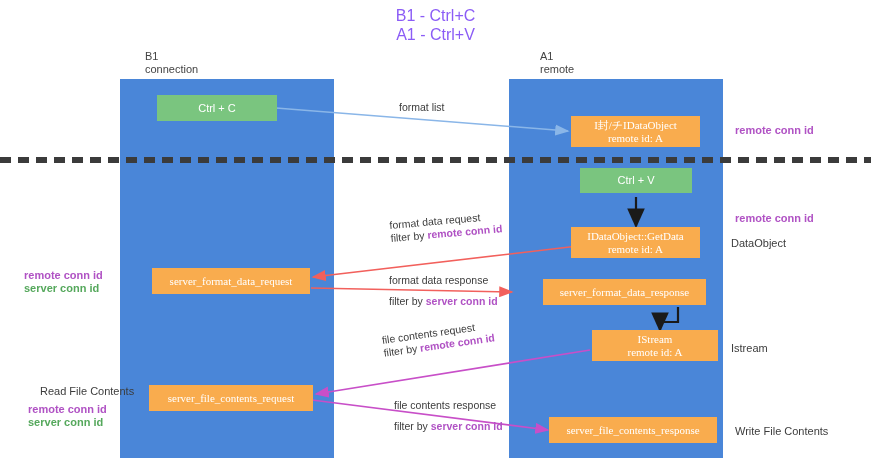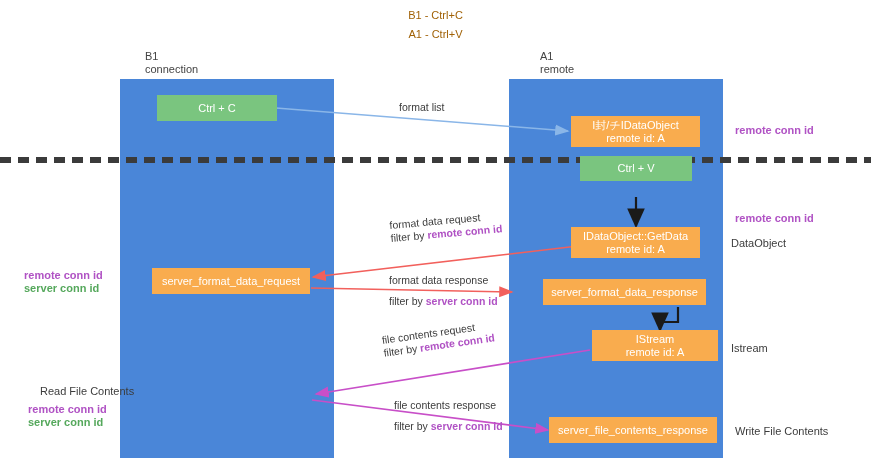--- a/index.html
+++ b/index.html
@@ -29,38 +29,38 @@
     text-align:left;
     color:#444444;
     font-size:11px;
     line-height:13px;
   }
   .title{
     position:absolute;
     left:0; top:6px;
     width:871px;
     text-align:center;
-    color:#a16207;
-    font-size:11px;
+    color:#8b5cf6;
+    font-size:16px;
     line-height:19px;
     white-space:pre-line;
   }
   .node{
     position:absolute;
     display:flex;
     flex-direction:column;
     align-items:center;
     justify-content:center;
     color:#ffffff;
     font-size:11px;
     line-height:13px;
     box-sizing:border-box;
   }
   .node.green{ background:#7ac57f; }
-  .node.orange{ background:#f8ab४d; }
+  .node.orange{ background:#f8ab४d;font-family:Liberation Serif, serif; }
   .node.orange{ background:#f9ac4e; }
   .node .l2{ display:block; }
   .side-label{
     position:absolute;
     font-size:11px;
     line-height:14px;
     color:#3c3c3c;
     white-space:nowrap;
   }
   .side-label.purple{ color:#b052c4; font-weight:bold; }
@@ -130,21 +130,21 @@
 
   <div class="node green" style="left:157px; top:95px; width:120px; height:26px;">
     <span>Ctrl + C</span>
   </div>
 
   <div class="node orange" style="left:571px; top:116px; width:129px; height:31px;">
     <span id="idataobject-glyph">I封/チIDataObject</span>
     <span class="l2">remote id: A</span>
   </div>
 
-  <div class="node green" style="left:580px; top:156px; width:112px; height:25px;">
+  <div class="node green" style="left:580px; top:168px; width:112px; height:25px;">
     <span>Ctrl + V</span>
   </div>
 
   <div class="node orange" style="left:571px; top:227px; width:129px; height:31px;">
     <span>IDataObject::GetData</span>
     <span class="l2">remote id: A</span>
   </div>
 
   <div class="node orange" style="left:152px; top:268px; width:158px; height:26px;">
     <span>server_format_data_request</span>
@@ -152,20 +152,23 @@
 
   <div class="node orange" style="left:515px; top:279px; width:163px; height:26px;margin-left:28px;">
     <span>server_format_data_response</span>
   </div>
 
   <div class="node orange" style="left:592px; top:330px; width:126px; height:31px;">
     <span>IStream</span>
     <span class="l2">remote id: A</span>
   </div>
 
+  <div class="node orange" style="left:149px; top:385px; width:164px; height:26px;">
+    <span>server_file_contents_request</span>
+  </div>
 
   <div class="node orange" style="left:549px; top:417px; width:168px; height:26px;">
     <span>server_file_contents_response</span>
   </div>
 
   <div class="side-label purple" style="left:735px; top:123px;">remote conn id</div>
 
   <div class="side-label purple" style="left:735px; top:211px;">remote conn id</div>
 
   <div class="side-label" style="left:731px; top:236px;text-align:center;">DataObject</div>

